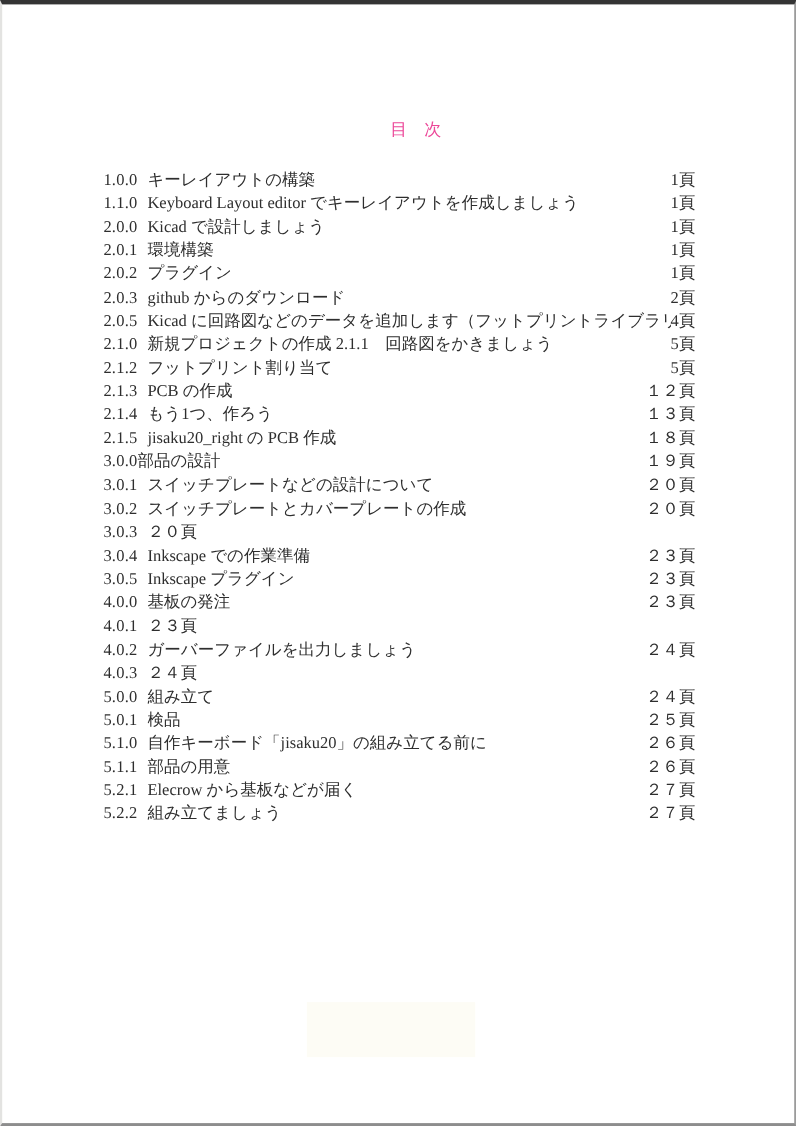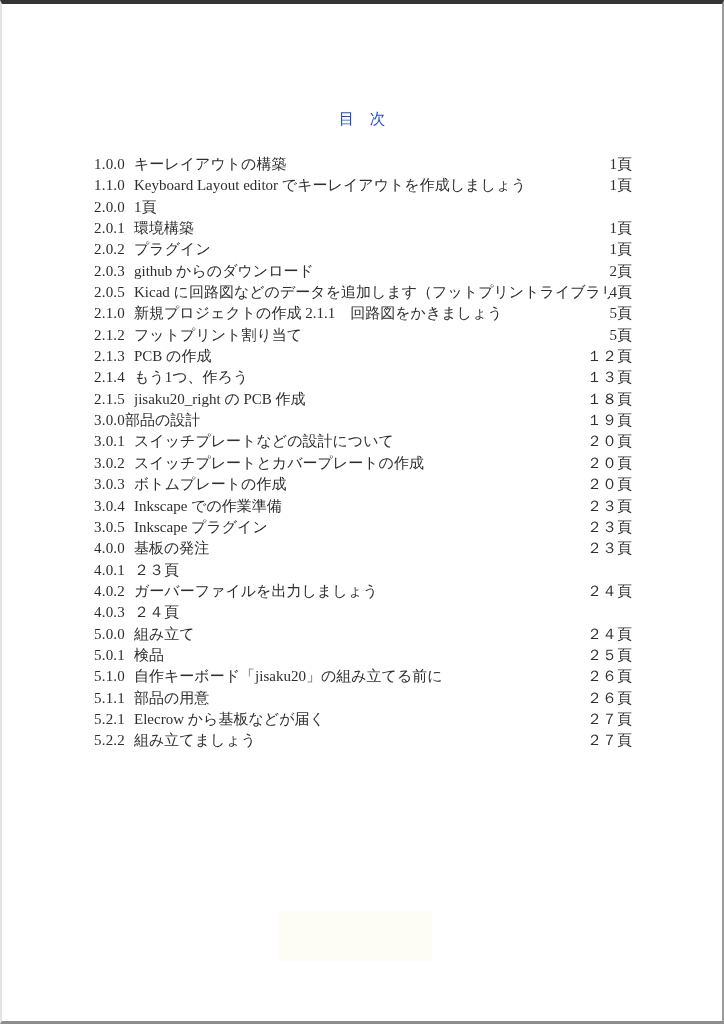--- a/index.html
+++ b/index.html
@@ -16,27 +16,27 @@
     border-top: 4px solid #343434;
     border-left: 2px solid #e3e3e1;
     border-right: 2px solid #9b9b9b;
     border-bottom: 3px solid #8d8d8d;
     overflow: hidden;
     font-family: "Liberation Serif", "DejaVu Serif", serif;
     color: #2e2e2e;
   }
   .toc-title {
     position: absolute;
-    left: 92px;
+    left: 108px;
     width: 536px;
     top: 105px;
     text-align: center;
     font-size: 15.5px;
     line-height: 20px;
-    color: #1d4ed8;
+    color: #ec4899;
   }
   .toc-list {
     position: absolute;
     left: 92px;
     top: 150px;
     width: 538px;
     font-size: 15px;
   }
   .row {
     display: flex;
@@ -82,20 +82,21 @@
     <span class="title">キーレイアウトの構築</span>
     <span class="pg">1頁</span>
   </div>
       <div class="row">
     <span class="num">1.1.0</span>
     <span class="title">Keyboard Layout editor でキーレイアウトを作成しましょう</span>
     <span class="pg">1頁</span>
   </div>
       <div class="row">
     <span class="num">2.0.0</span>
+    <span class="title">Kicad で設計しましょう</span>
     <span class="pg">1頁</span>
   </div>
       <div class="row">
     <span class="num">2.0.1</span>
     <span class="title">環境構築</span>
     <span class="pg">1頁</span>
   </div>
       <div class="row">
     <span class="num">2.0.2</span>
     <span class="title">プラグイン</span>
@@ -146,21 +147,20 @@
     <span class="title">スイッチプレートなどの設計について</span>
     <span class="pg">２０頁</span>
   </div>
       <div class="row">
     <span class="num">3.0.2</span>
     <span class="title">スイッチプレートとカバープレートの作成</span>
     <span class="pg">２０頁</span>
   </div>
       <div class="row">
     <span class="num">3.0.3</span>
-    <span class="title">ボトムプレートの作成</span>
     <span class="pg">２０頁</span>
   </div>
       <div class="row">
     <span class="num">3.0.4</span>
     <span class="title">Inkscape での作業準備</span>
     <span class="pg">２３頁</span>
   </div>
       <div class="row">
     <span class="num">3.0.5</span>
     <span class="title">Inkscape プラグイン</span>

